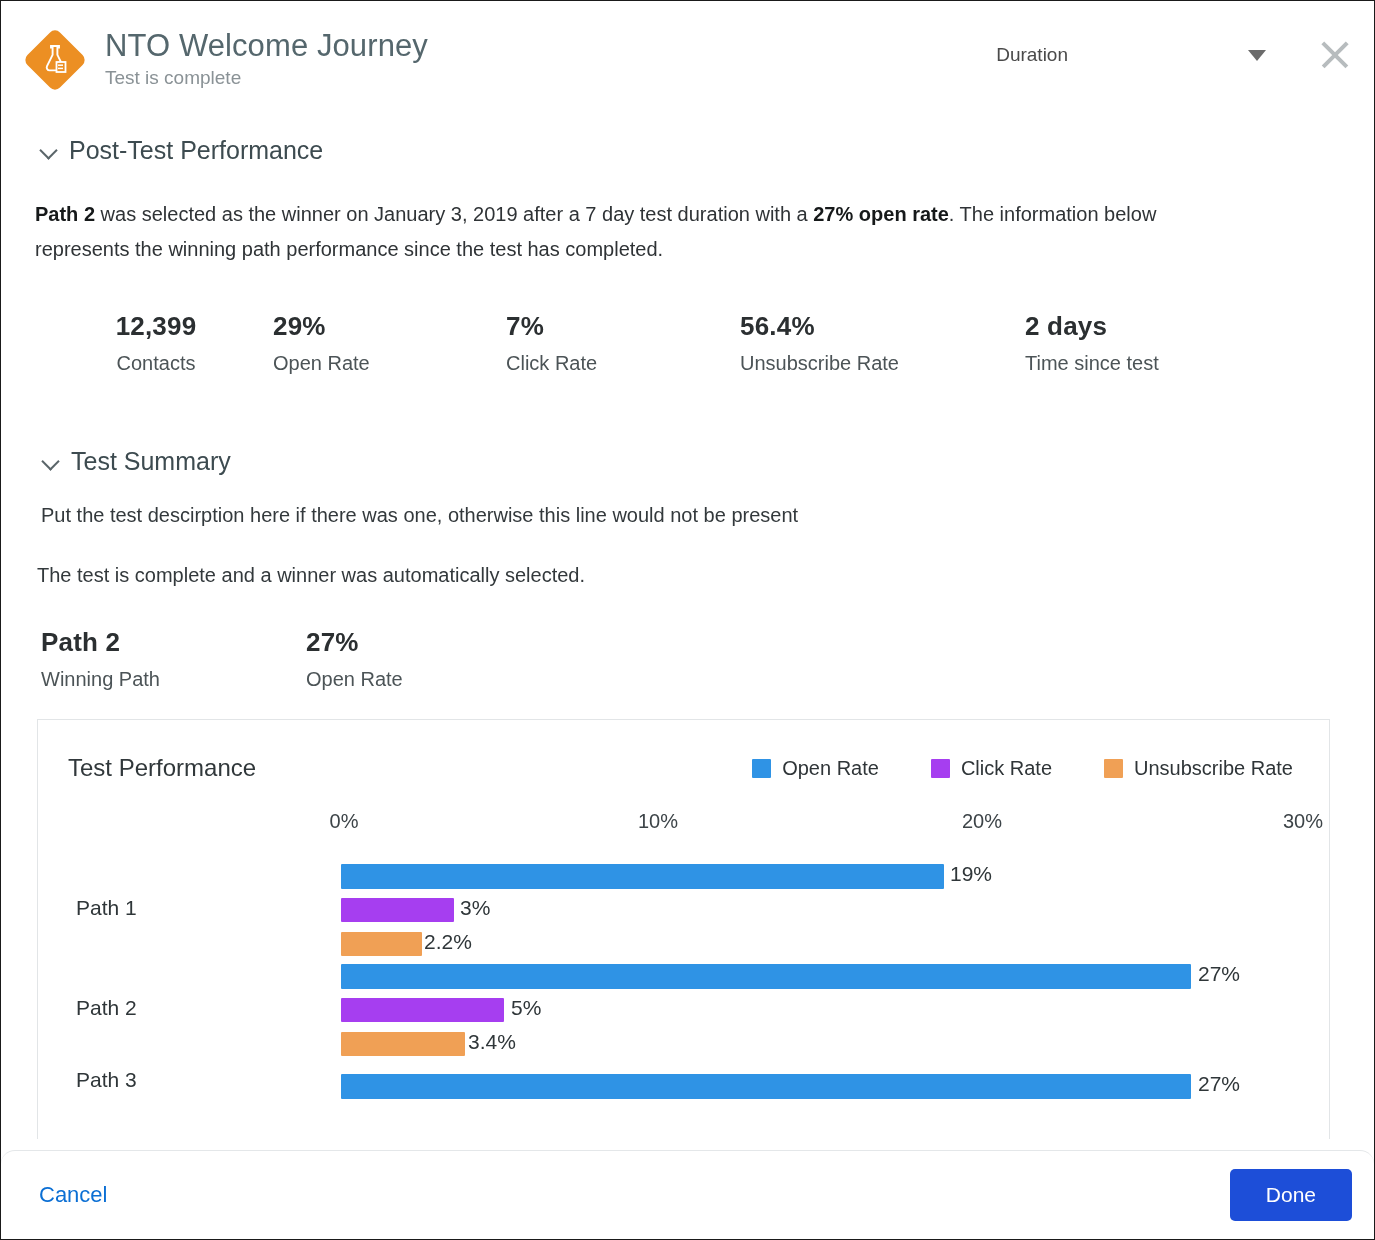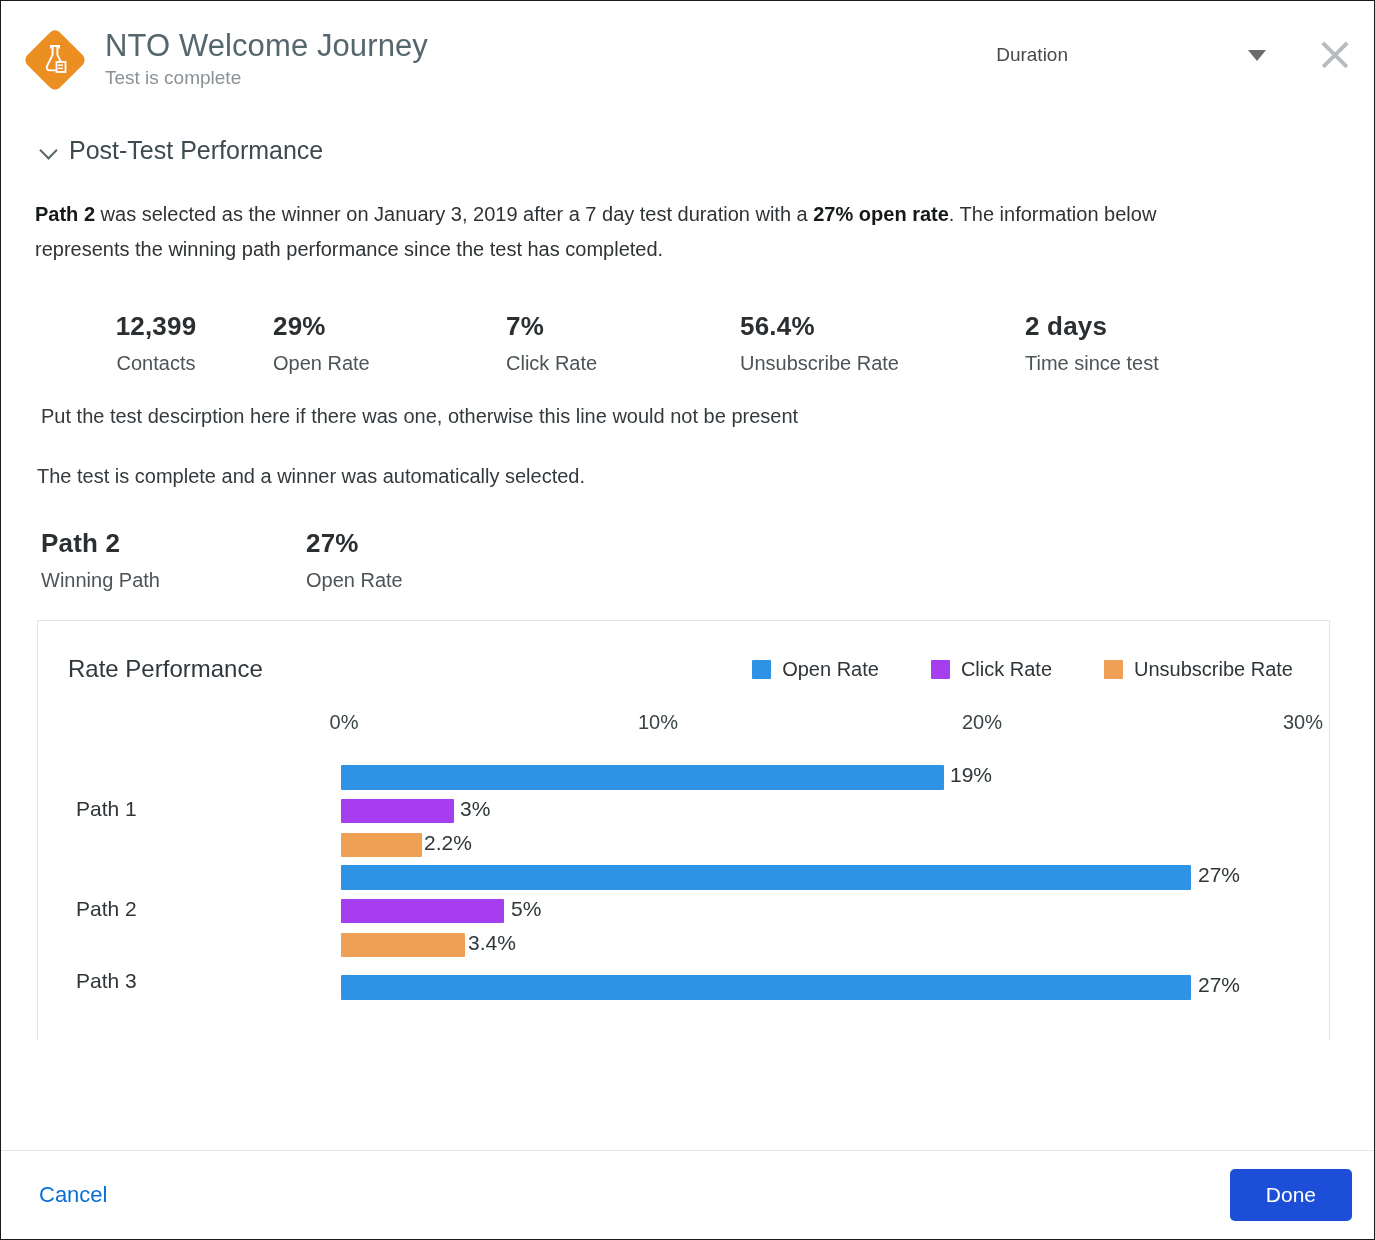--- a/index.html
+++ b/index.html
@@ -257,20 +257,21 @@
 
   
   .footer {
     flex: 0 0 89px;
     height: 89px;
     border-top: 1px solid #e4e7e9;
     display: flex;
     align-items: center;
     padding: 0 22px 0 38px;
     background: #fff;
+    border-radius: 14px;
   }
   .cancel-link {
     font-size: 22px;
     color: #0b6fd4;
     cursor: pointer;
   }
   .done-btn {
     margin-left: auto;
     background: #1d4ed8;
     color: #ffffff;
@@ -339,38 +340,42 @@
       <div class="kpi" style="width:285px;">
         <span class="kpi-value">56.4%</span>
         <span class="kpi-label">Unsubscribe Rate</span>
       </div>
       <div class="kpi">
         <span class="kpi-value">2 days</span>
         <span class="kpi-label">Time since test</span>
       </div>
     </div>
 
+    <div class="section-head" style="margin-top:70px;margin-left:18px;">
+      <span class="chev"></span>
+      <span class="section-title">Test Summary</span>
+    </div>
 
     <p class="plain-line" style="margin-top:24px;margin-left:18px;">Put the test descirption here if there was one, otherwise this line would not be present</p>
     <p class="plain-line" style="margin-top:30px;margin-left:14px;">The test is complete and a winner was automatically selected.</p>
 
     <div class="kpi-row" style="margin-top:36px;margin-left:18px;">
       <div class="kpi" style="width:265px;">
         <span class="kpi-value">Path 2</span>
         <span class="kpi-label">Winning Path</span>
       </div>
       <div class="kpi">
         <span class="kpi-value">27%</span>
         <span class="kpi-label">Open Rate</span>
       </div>
     </div>
 
     <div class="chart-panel">
       <div class="chart-head">
-        <span class="chart-title">Rate Performance</span>
+        <span class="chart-title">Test Performance</span>
         <div class="legend">
           <div class="legend-item">
             <span class="legend-swatch" style="background:#2f93e5;"></span>
             <span>Open Rate</span>
           </div>
           <div class="legend-item">
             <span class="legend-swatch" style="background:#a63ef0;"></span>
             <span>Click Rate</span>
           </div>
           <div class="legend-item">

